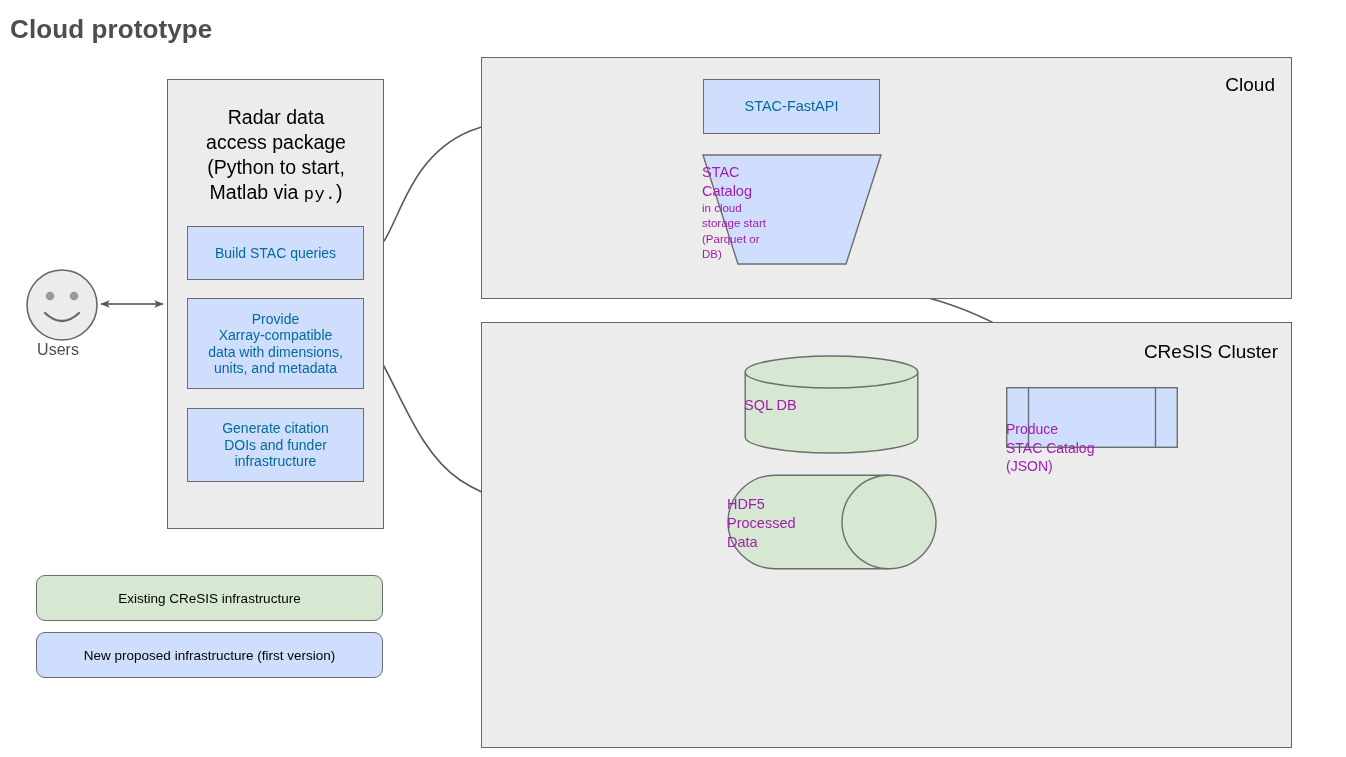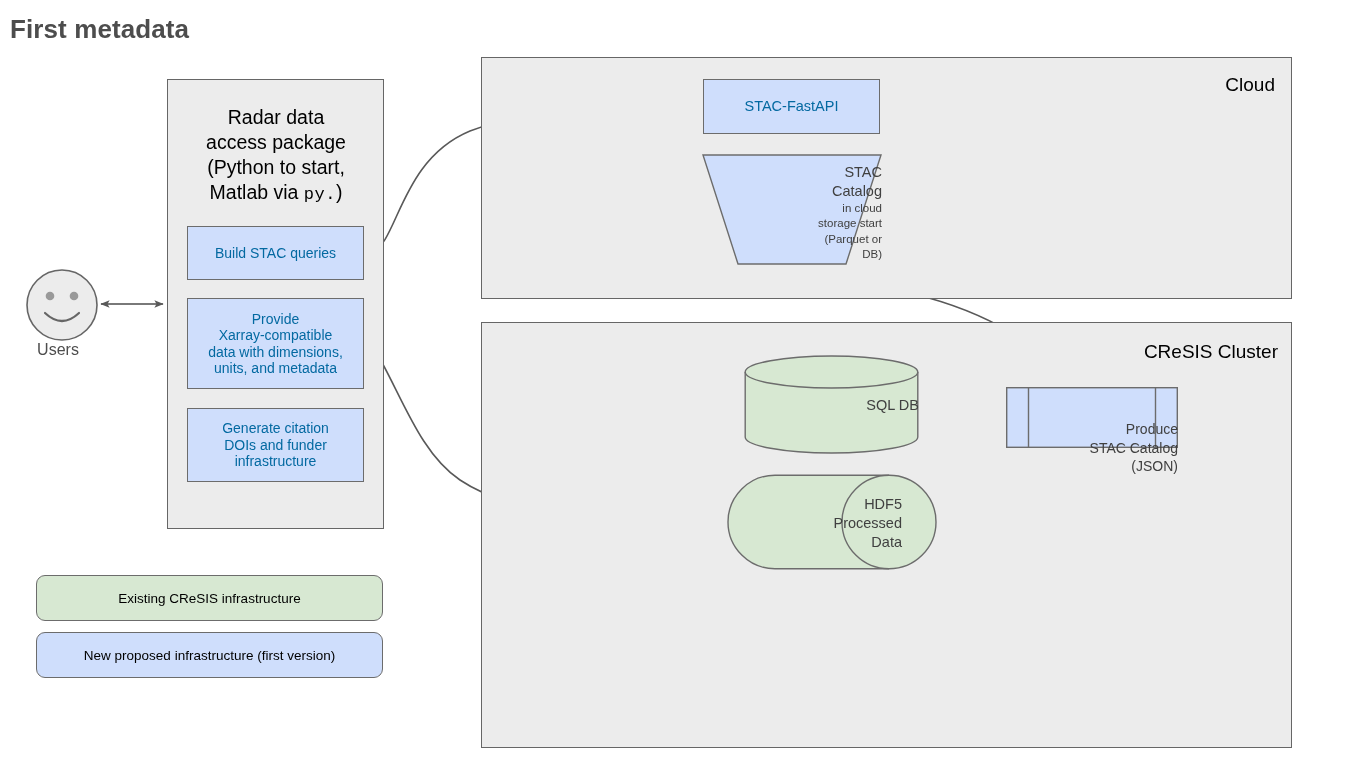--- a/index.html
+++ b/index.html
@@ -95,22 +95,22 @@
     justify-content: center;
     font-size: 13.5px;
     color: #000000;
   }
   .shape-svg {
     position: absolute;
     overflow: visible;
   }
   .lbl {
     position: absolute;
-    text-align: right;
-    color: #404040;
+    text-align: left;
+    color: #a21caf;
   }
 </style>
 </head>
 <body>
 
 <svg id="canvas" width="1346" height="757" viewBox="0 0 1346 757">
   <defs>
     <marker id="arrow" markerWidth="10" markerHeight="10" refX="8.6" refY="4" orient="auto" markerUnits="userSpaceOnUse">
       <path d="M0,0.3 L9.3,4 L0,7.7 L2.1,4 Z" fill="#595959"></path>
     </marker>
@@ -127,21 +127,21 @@
 
   <path d="M 1068 389 C 1046 340 968 305 900 291 C 862 283 824 280 800 277" fill="none" stroke="#595959" stroke-width="1.6" marker-end="url(#arrow)"></path>
 
   <path d="M 918 398 C 944 406 944 448 952 474 C 966 514 1030 500 1074 457" fill="none" stroke="#595959" stroke-width="1.6" marker-end="url(#arrow)"></path>
 
   <path d="M 936 521 C 990 521 1038 500 1076 458" fill="none" stroke="#595959" stroke-width="1.6" marker-end="url(#arrow)"></path>
 
   <path d="M 728 523 C 640 527 520 520 460 480 C 418 452 400 390 372 345" fill="none" stroke="#595959" stroke-width="1.6" marker-end="url(#arrow)"></path>
 </svg>
 
-<div class="page-title">First metadata</div>
+<div class="page-title">Cloud prototype</div>
 
 <div class="container-box" style="left:481px; top:57px; width:811px; height:242px;"></div>
 <div class="container-label" style="left:0; top:74px; width:1275px; text-align:right;">Cloud</div>
 
 <div class="container-box" style="left:481px; top:322px; width:811px; height:426px;"></div>
 <div class="container-label" style="left:0; top:341px; width:1278px; text-align:right;">CReSIS Cluster</div>
 
 <svg class="shape-svg" style="left:24px; top:267px;" width="76" height="76" viewBox="0 0 76 76">
   <circle cx="38" cy="38" r="35" fill="#ececec" stroke="#666666" stroke-width="1.6"></circle>
   <circle cx="26" cy="29" r="4.3" fill="#999999"></circle>

